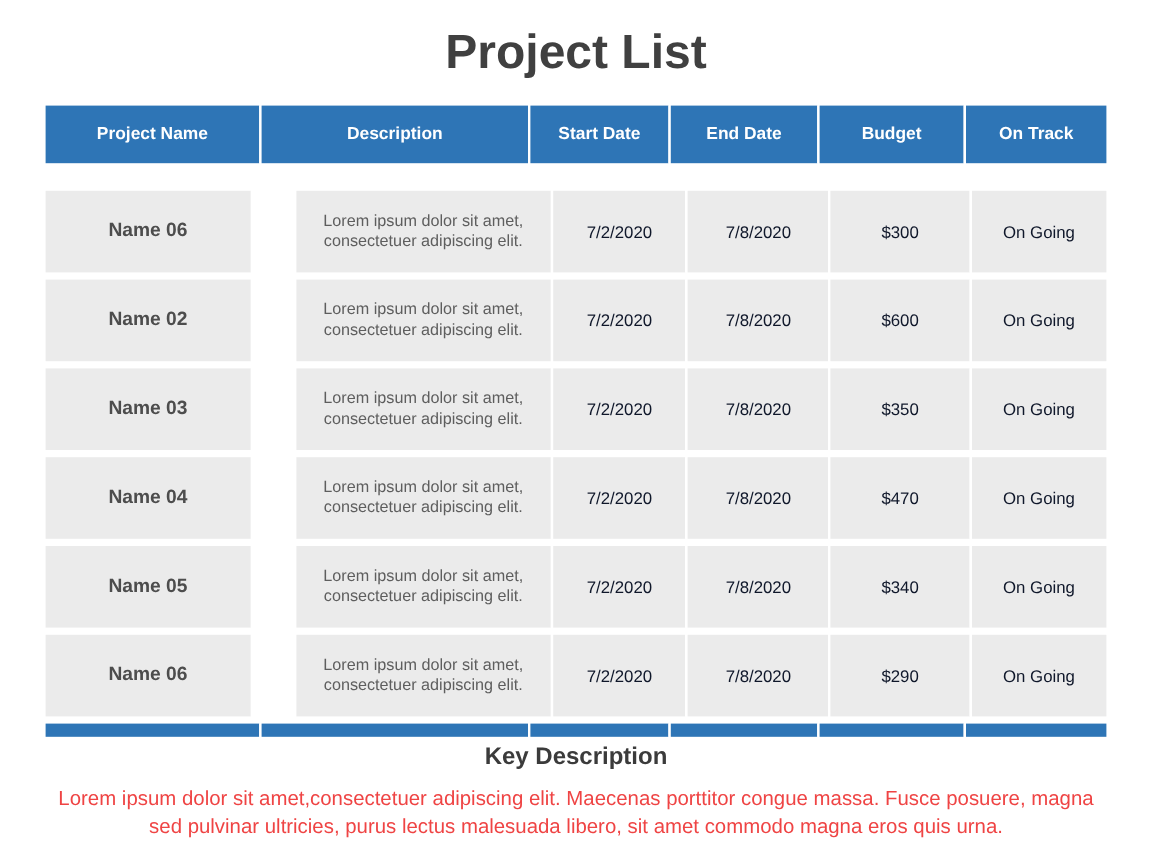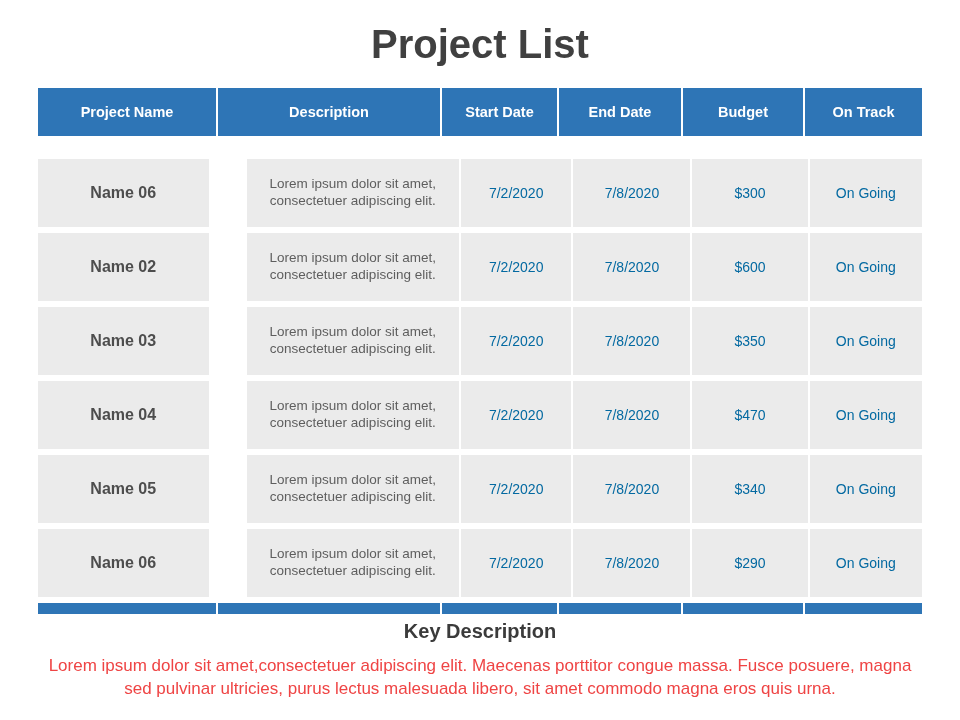--- a/index.html
+++ b/index.html
@@ -69,21 +69,21 @@
     color: #ffffff;
     font-weight: bold;
     font-size: 14.5px;
   }
   .header-row { margin-bottom: 23px; }
 
   
   .body-row .cell {
     background: #ebebeb;
     height: 68px;
-    color: #0369a1;
+    color: #0f172a;
     font-size: 14px;
   }
   .body-row .c-name {
     font-weight: bold;
     color: #4d4d4d;
     font-size: 16px;
   }
   .body-row .c-desc {
     font-size: 13.5px;
     line-height: 1.25;

